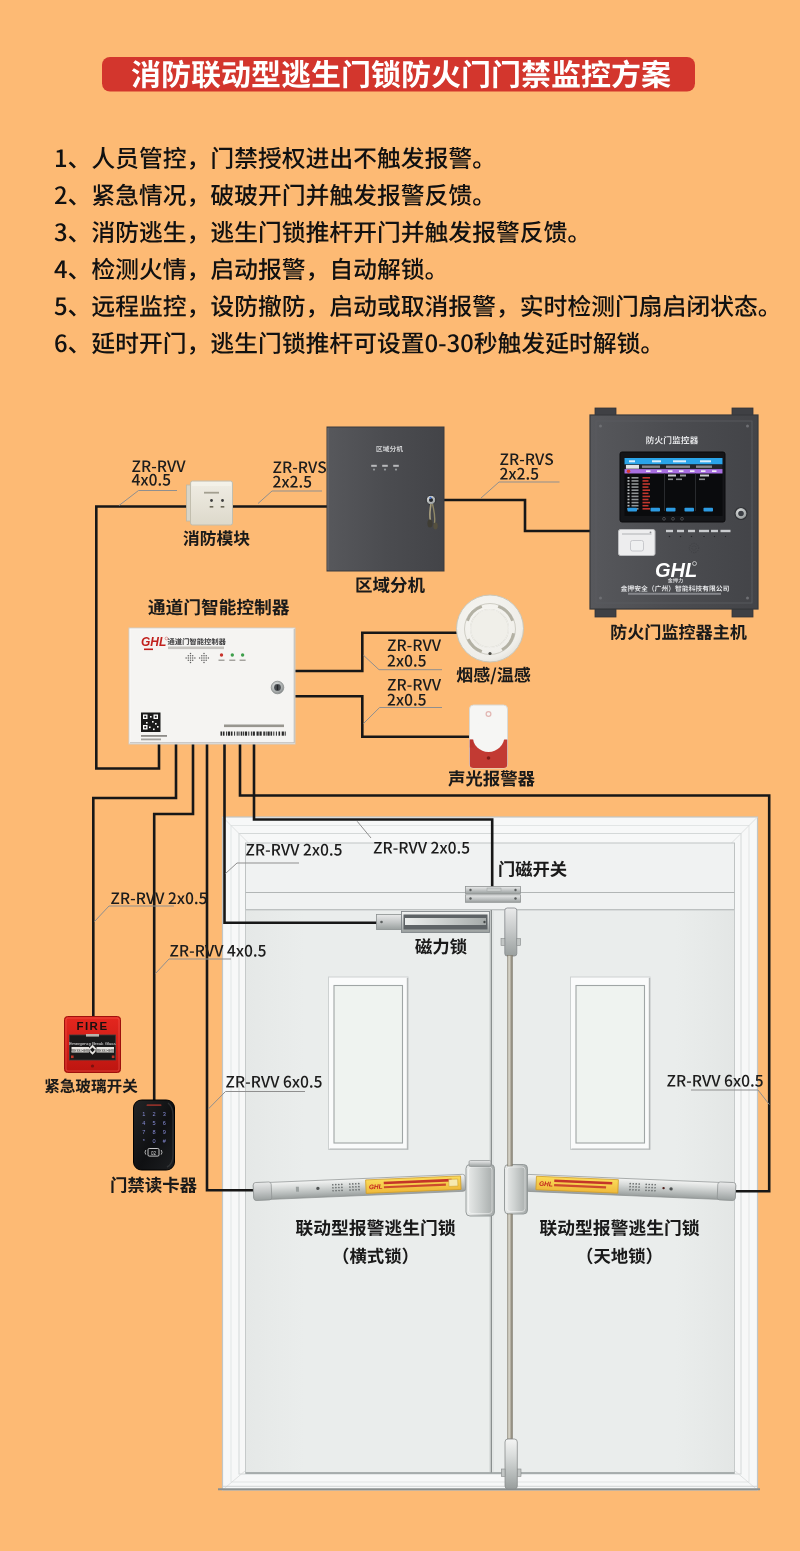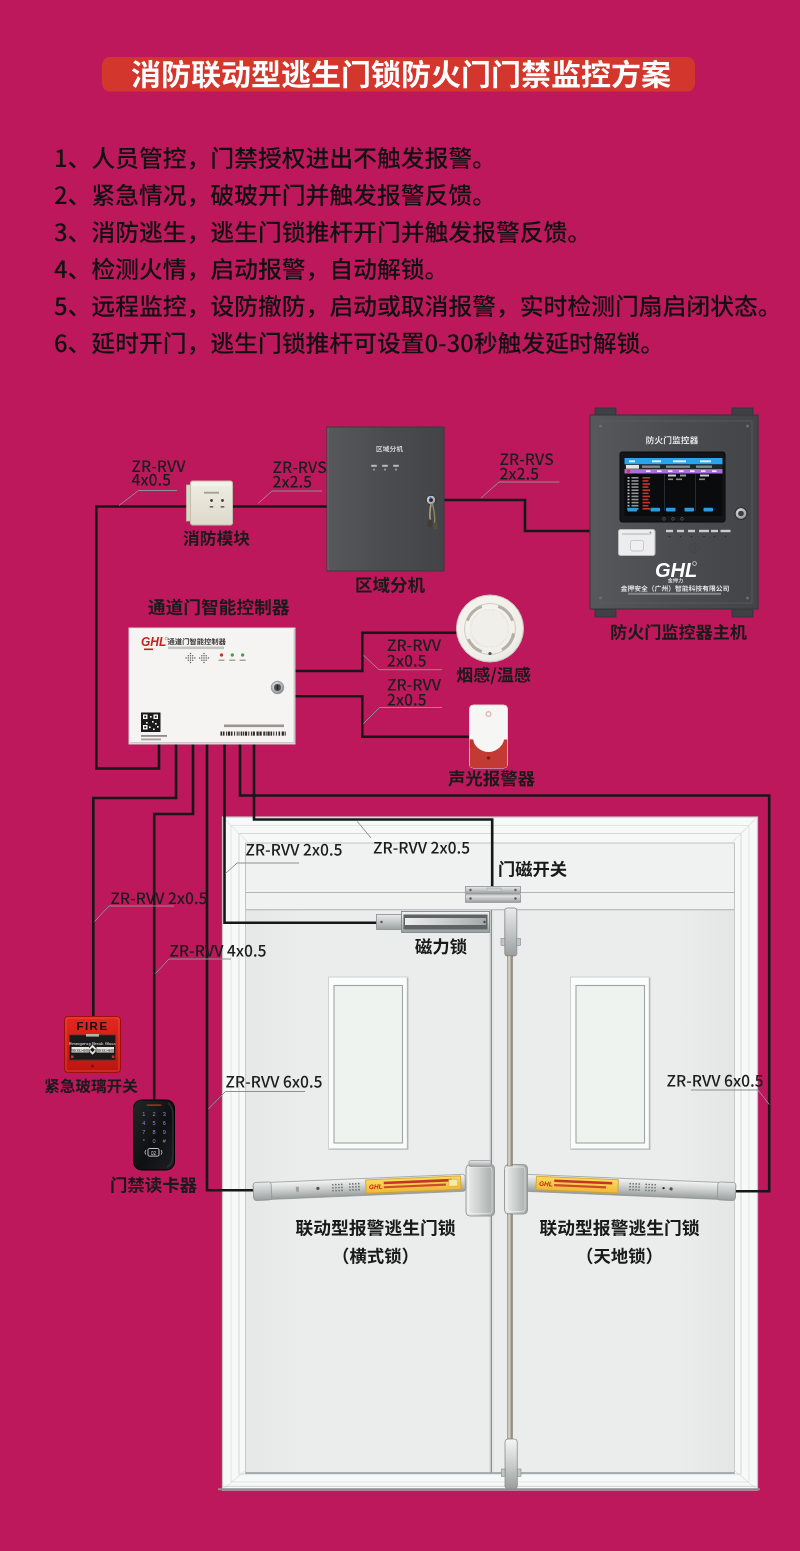--- a/index.html
+++ b/index.html
@@ -1,15 +1,15 @@
 <!DOCTYPE html>
 <html><head><meta charset="utf-8">
 <style>
 html,body{margin:0;padding:0;background:#ffffff;}
-#page{position:relative;width:800px;height:1551px;background:#be185d;overflow:hidden;}
+#page{position:relative;width:800px;height:1551px;background:#fdba74;overflow:hidden;}
 svg{position:absolute;left:0;top:0;}
 </style></head>
 <body>
 <div id="page">
 <svg width="800" height="1551" viewBox="0 0 800 1551">
 <defs>
         <path id="b6d88" d="M841 -827C821 -766 782 -686 753 -635L857 -596C888 -644 925 -715 957 -785ZM343 -775C382 -717 421 -639 434 -589L543 -640C527 -691 485 -765 445 -820ZM75 -757C137 -724 214 -672 250 -634L324 -727C285 -764 206 -812 145 -841ZM28 -492C92 -459 172 -406 208 -368L281 -462C240 -499 159 -547 96 -577ZM56 8 162 85C215 -16 271 -133 317 -240L229 -313C174 -195 105 -69 56 8ZM492 -284H797V-209H492ZM492 -385V-459H797V-385ZM587 -850V-570H375V88H492V-108H797V-42C797 -29 792 -24 776 -23C761 -23 708 -23 662 -26C678 5 694 55 698 87C774 87 827 86 865 67C903 49 914 17 914 -40V-570H708V-850Z"></path>
         <path id="b9632" d="M388 -689V-577H516C510 -317 495 -119 279 -6C306 16 341 58 356 87C531 -10 594 -161 619 -350H782C776 -144 767 -61 749 -41C739 -30 730 -26 714 -26C694 -26 653 -27 609 -32C629 2 643 52 645 87C696 89 745 89 775 83C808 79 831 69 854 39C885 0 894 -115 904 -409C904 -424 905 -458 905 -458H629L635 -577H960V-689H665L749 -713C740 -750 719 -810 702 -855L592 -828C607 -784 624 -726 631 -689ZM72 -807V90H184V-700H274C257 -630 234 -537 212 -472C271 -404 285 -340 285 -293C285 -265 280 -244 268 -235C259 -229 249 -227 238 -227C226 -227 212 -227 193 -228C210 -198 219 -151 220 -121C244 -120 269 -120 288 -123C310 -126 331 -133 347 -145C380 -169 394 -211 394 -278C394 -336 382 -406 317 -485C347 -565 382 -676 409 -764L328 -811L311 -807Z"></path>
         <path id="b8054" d="M475 -788C510 -744 547 -686 566 -643H459V-534H624V-405V-394H440V-286H615C597 -187 544 -72 394 16C425 37 464 75 483 101C588 33 652 -47 690 -128C739 -32 808 43 901 88C918 57 953 12 980 -11C860 -59 779 -162 738 -286H964V-394H746V-403V-534H935V-643H820C849 -689 880 -746 909 -801L788 -832C769 -775 733 -696 702 -643H589L670 -687C652 -729 611 -790 571 -834ZM28 -152 52 -41 293 -83V90H394V-101L472 -115L464 -218L394 -207V-705H431V-812H41V-705H84V-159ZM189 -705H293V-599H189ZM189 -501H293V-395H189ZM189 -297H293V-191L189 -175Z"></path>
         <path id="b52a8" d="M81 -772V-667H474V-772ZM90 -20 91 -22V-19C120 -38 163 -52 412 -117L423 -70L519 -100C498 -65 473 -32 443 -3C473 16 513 59 532 88C674 -53 716 -264 730 -517H833C824 -203 814 -81 792 -53C781 -40 772 -37 755 -37C733 -37 691 -37 643 -41C663 -8 677 42 679 76C731 78 782 78 814 73C849 66 872 56 897 21C931 -25 941 -172 951 -578C951 -593 952 -632 952 -632H734L736 -832H617L616 -632H504V-517H612C605 -358 584 -220 525 -111C507 -180 468 -286 432 -367L335 -341C351 -303 367 -260 381 -217L211 -177C243 -255 274 -345 295 -431H492V-540H48V-431H172C150 -325 115 -223 102 -193C86 -156 72 -133 52 -127C66 -97 84 -42 90 -20Z"></path>

